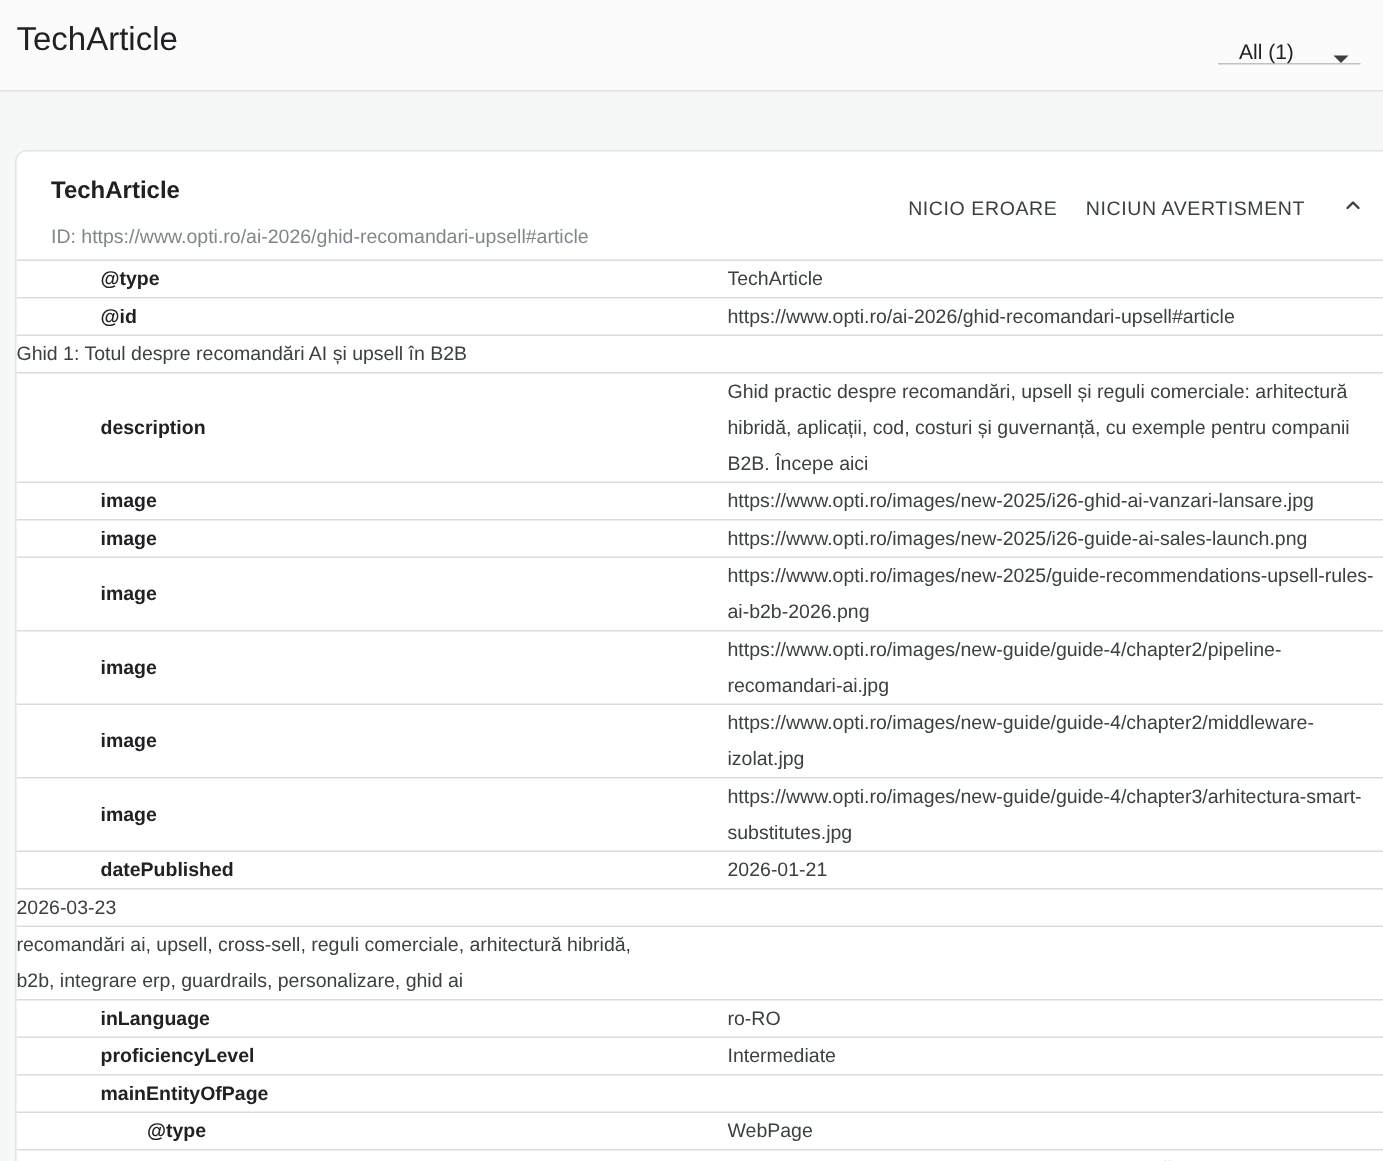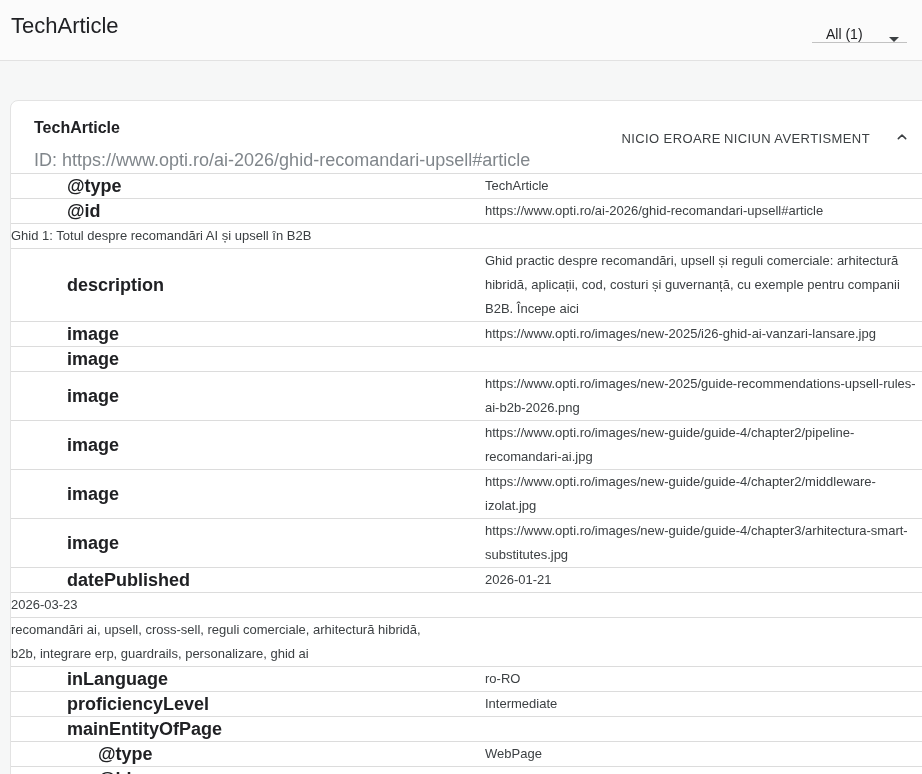--- a/index.html
+++ b/index.html
@@ -42,40 +42,40 @@
     font-size:16px; font-weight:700; color:#202124; margin:0;
   }
   .badges {
     position:absolute; right:18px; top:27px;
     display:flex; align-items:flex-end;
   }
   .badge {
     font-size:13px; font-weight:500; color:#3c4043;
     letter-spacing:0.4px; cursor:pointer; white-space:nowrap;
   }
-  .badge + .badge { margin-left:3px; }
+  .badge + .badge { margin-left:19px; }
   .chevron-btn {
     margin-left:23px; width:18px; height:18px; cursor:pointer;
     display:flex; align-items:center; justify-content:center;
     background:none; border:none; padding:0;
   }
   .id-line {
     position:absolute; left:23px; top:49px;
-    font-size:18px; color:#80868b; white-space:nowrap;
+    font-size:13px; color:#80868b; white-space:nowrap;
   }
 
   
   .prop-table { width:100%; }
   .prop-row {
     display:flex; align-items:center;
     border-top:1px solid #dcdcdc; line-height:24px; min-height:24px;
   }
   .prop-key {
     flex:0 0 474px; box-sizing:border-box; padding-left:56px;
-    font-size:18px; font-weight:600; color:#202124;
+    font-size:13px; font-weight:600; color:#202124;
   }
   .prop-key.indent1 { padding-left:87px; }
   .prop-value {
     width:434px; font-size:13px; color:#3c4043;
     overflow-wrap:break-word;
   }
 </style>
 </head>
 <body>
 
@@ -118,20 +118,21 @@
       <div class="prop-row">
         <div class="prop-key">description</div>
         <div class="prop-value">Ghid practic despre recomandări, upsell și reguli comerciale: arhitectură hibridă, aplicații, cod, costuri și guvernanță, cu exemple pentru companii B2B. Începe aici</div>
       </div>
       <div class="prop-row">
         <div class="prop-key">image</div>
         <div class="prop-value">https://www.opti.ro/images/new-2025/i26-ghid-ai-vanzari-lansare.jpg</div>
       </div>
       <div class="prop-row">
         <div class="prop-key">image</div>
+        <div class="prop-value">https://www.opti.ro/images/new-2025/i26-guide-ai-sales-launch.png</div>
       </div>
       <div class="prop-row">
         <div class="prop-key">image</div>
         <div class="prop-value">https://www.opti.ro/images/new-2025/guide-recommendations-upsell-rules-ai-b2b-2026.png</div>
       </div>
       <div class="prop-row">
         <div class="prop-key">image</div>
         <div class="prop-value">https://www.opti.ro/images/new-guide/guide-4/chapter2/pipeline-recomandari-ai.jpg</div>
       </div>
       <div class="prop-row">

